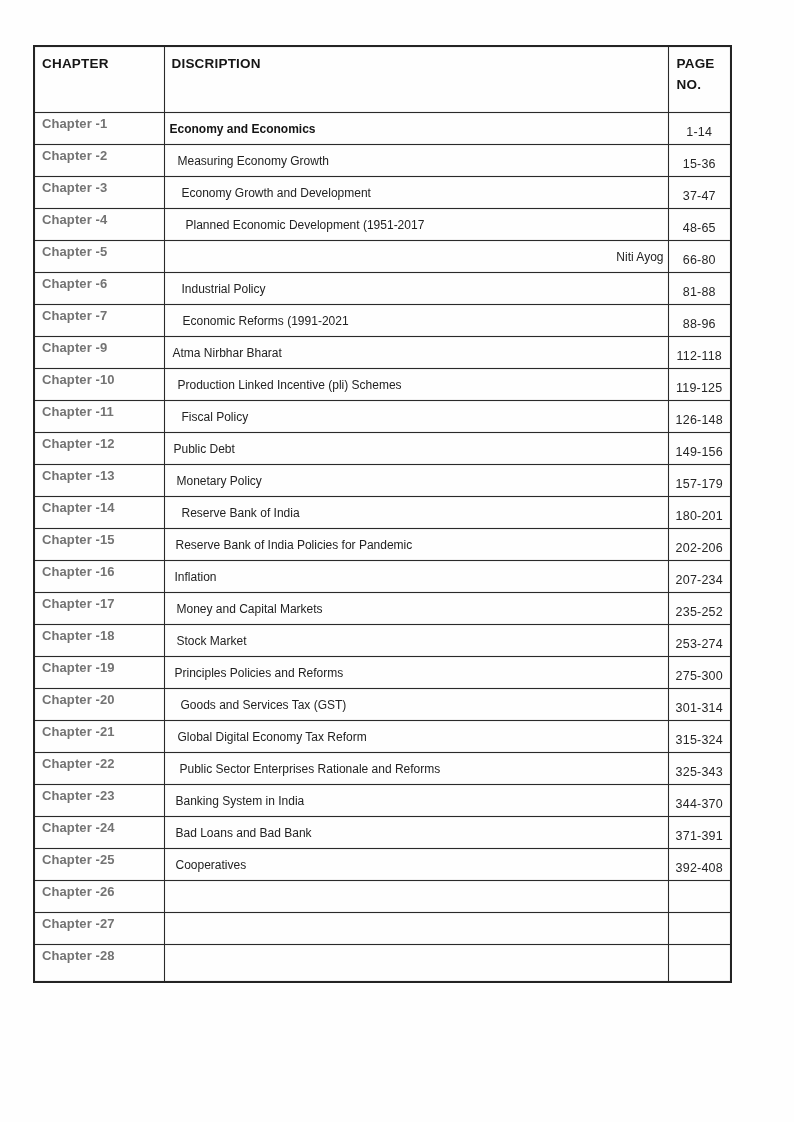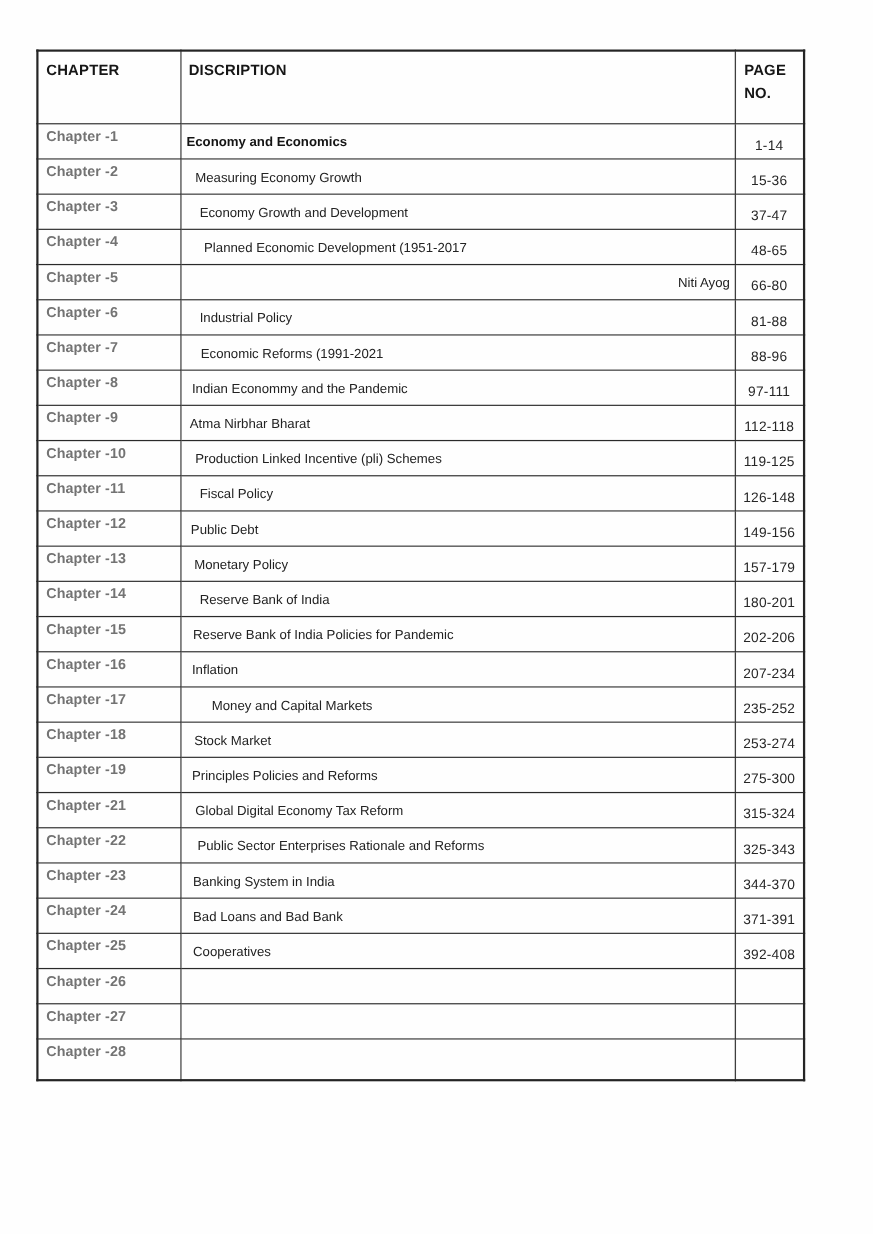--- a/index.html
+++ b/index.html
@@ -142,25 +142,20 @@
           <td class="chapter-cell">Chapter -6</td>
           <td class="desc-cell" style="padding-left: 17px;">Industrial Policy</td>
           <td class="page-cell">81-88</td>
         </tr>
         <tr class="data-row">
           <td class="chapter-cell">Chapter -7</td>
           <td class="desc-cell" style="padding-left: 18px;">Economic Reforms (1991-2021</td>
           <td class="page-cell">88-96</td>
         </tr>
         <tr class="data-row">
-          <td class="chapter-cell">Chapter -8</td>
-          <td class="desc-cell" style="padding-left: 10px;">Indian Econommy and the Pandemic</td>
-          <td class="page-cell">97-111</td>
-        </tr>
-        <tr class="data-row">
           <td class="chapter-cell">Chapter -9</td>
           <td class="desc-cell" style="padding-left: 8px;">Atma Nirbhar Bharat</td>
           <td class="page-cell">112-118</td>
         </tr>
         <tr class="data-row">
           <td class="chapter-cell">Chapter -10</td>
           <td class="desc-cell" style="padding-left: 13px;">Production Linked Incentive (pli) Schemes</td>
           <td class="page-cell">119-125</td>
         </tr>
         <tr class="data-row">
@@ -188,34 +183,39 @@
           <td class="desc-cell" style="padding-left: 11px;">Reserve Bank of India Policies for Pandemic</td>
           <td class="page-cell">202-206</td>
         </tr>
         <tr class="data-row">
           <td class="chapter-cell">Chapter -16</td>
           <td class="desc-cell" style="padding-left: 10px;">Inflation</td>
           <td class="page-cell">207-234</td>
         </tr>
         <tr class="data-row">
           <td class="chapter-cell">Chapter -17</td>
-          <td class="desc-cell" style="padding-left: 28px;">Money and Capital Markets</td>
+          <td class="desc-cell" style="padding-left: 12px;">Money and Capital Markets</td>
           <td class="page-cell">235-252</td>
         </tr>
         <tr class="data-row">
           <td class="chapter-cell">Chapter -18</td>
           <td class="desc-cell" style="padding-left: 12px;">Stock Market</td>
           <td class="page-cell">253-274</td>
         </tr>
         <tr class="data-row">
           <td class="chapter-cell">Chapter -19</td>
           <td class="desc-cell" style="padding-left: 10px;">Principles Policies and Reforms</td>
           <td class="page-cell">275-300</td>
         </tr>
         <tr class="data-row">
+          <td class="chapter-cell">Chapter -20</td>
+          <td class="desc-cell" style="padding-left: 16px;">Goods and Services Tax (GST)</td>
+          <td class="page-cell">301-314</td>
+        </tr>
+        <tr class="data-row">
           <td class="chapter-cell">Chapter -21</td>
           <td class="desc-cell" style="padding-left: 13px;">Global Digital Economy Tax Reform</td>
           <td class="page-cell">315-324</td>
         </tr>
         <tr class="data-row">
           <td class="chapter-cell">Chapter -22</td>
           <td class="desc-cell" style="padding-left: 15px;">Public Sector Enterprises Rationale and Reforms</td>
           <td class="page-cell">325-343</td>
         </tr>
         <tr class="data-row">

